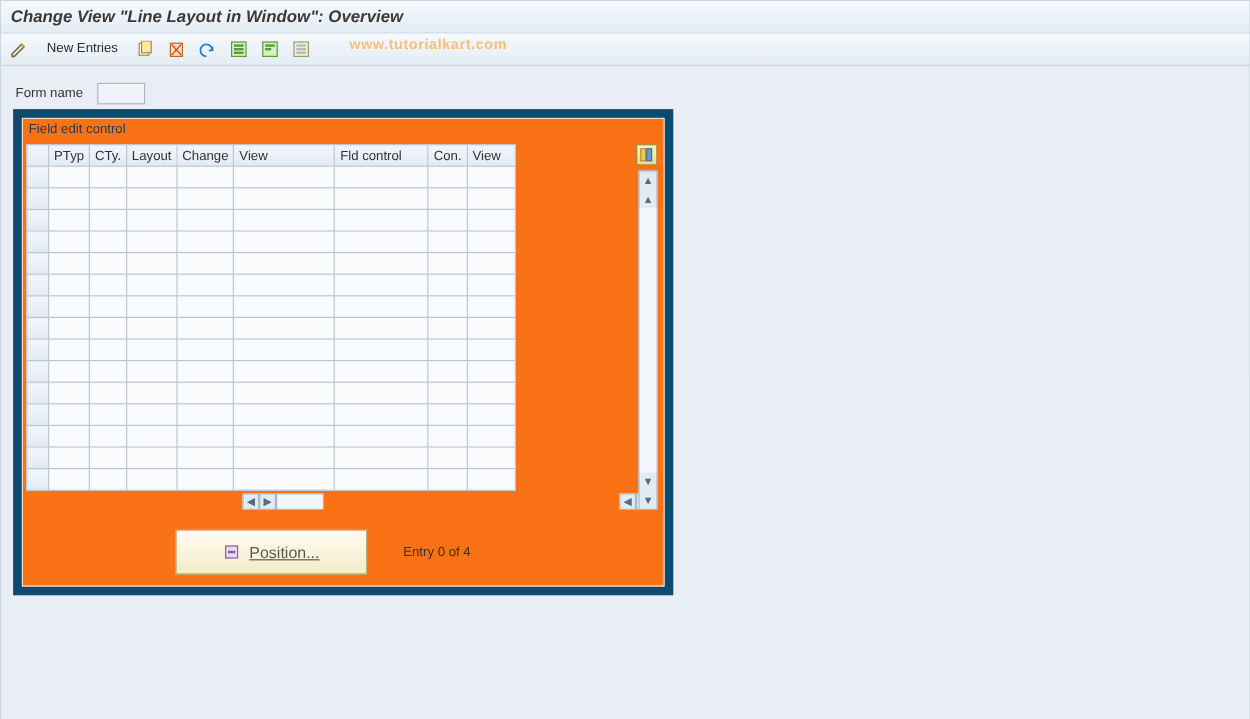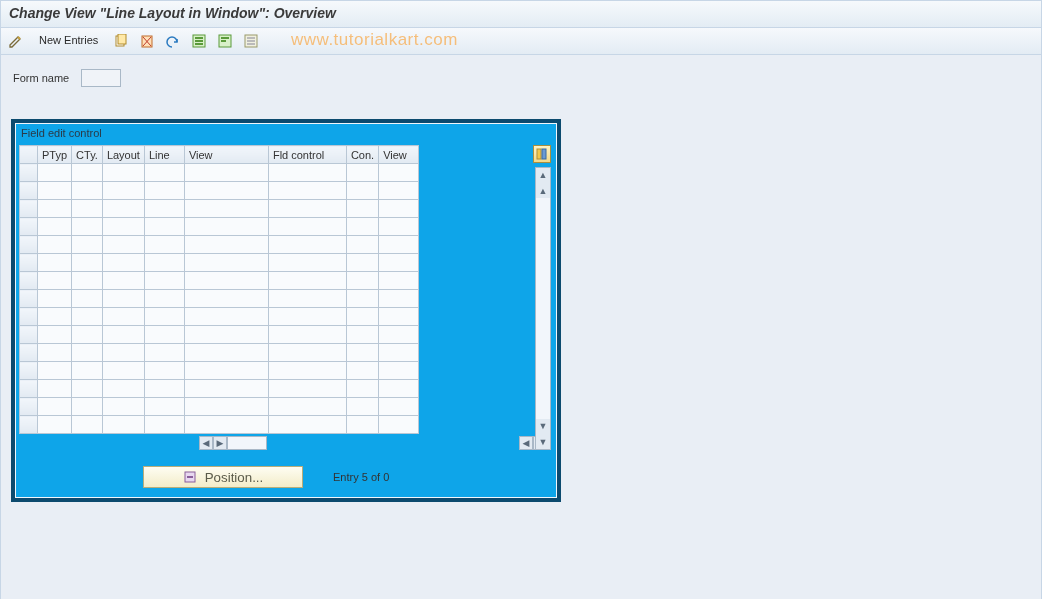--- a/index.html
+++ b/index.html
@@ -38,46 +38,46 @@
     color: #2a2a2a;
   }
   .icon-btn {
     width: 18px; height: 18px;
     display: inline-flex; align-items: center; justify-content: center;
     cursor: pointer;
   }
   .watermark {
     position: absolute;
     left: 290px; top: 2px;
-    font-size: 17px;
-    font-weight: normal;
+    font-size: 12px;
+    font-weight: bold;
     color: #f7b565;
     opacity: 0.85;
     letter-spacing: 0.5px;
     pointer-events: none;
   }
   .content {
     padding: 10px 10px 150px 10px;
     background: #e9eef5;
   }
   .form-row {
     display: flex;
     align-items: center;
     gap: 12px;
-    margin: 4px 0 32px 2px;
+    margin: 4px 0 4px 2px;
   }
   .form-row input[type="text"] {
     width: 40px; height: 18px;
     background: #f0f3f8;
     border: 1px solid #a9b8c7;
   }
   .panel {
     width: 550px;
-    border: 4px solid #0c4a6e;
-    background: #0ea5e9;
+    border: 7px solid #0c4a6e;
+    background: #f97316;
     padding: 0;
     box-shadow: inset 0 0 0 1px #f1f6fb;
   }
   .panel-title {
     padding: 4px 6px 6px 6px;
     color: #2b3a48;
   }
   .grid-wrap {
     position: relative;
     padding: 0 4px 4px 4px;
@@ -164,26 +164,27 @@
   }
   .footer-row {
     display: flex;
     align-items: center;
     padding: 12px 8px 10px 8px;
     gap: 30px;
   }
   .position-btn {
     margin-left: 120px;
     width: 160px;
-    height: 22px;
+    height: 38px;
     background: linear-gradient(#fefdf2, #f3ecc9);
     border: 1px solid #b8ad7a;
     display: flex; align-items: center; justify-content: center; gap: 8px;
     color: #5b5b4a;
     cursor: pointer;
+    text-decoration: underline;
   }
   .position-btn .pic {
     width:14px;height:14px;
     display:inline-flex;align-items:center;justify-content:center;
     color:#8a5f9a;
   }
   .entry-text { color:#333; }
   
   svg { display:block; }
 </style>
@@ -273,21 +274,21 @@
             <col style="width:78px">
             <col style="width:32px">
             <col style="width:40px">
           </colgroup>
           <thead>
             <tr id="grid-header-row">
               <th class="rowsel"></th>
             <th>PTyp</th>
                 <th>CTy.</th>
                 <th>Layout</th>
-                <th>Line</th>
+                <th>Change</th>
                 <th>View</th>
                 <th>Fld control</th>
                 <th>Con.</th>
                 <th>View</th>
               </tr>
           </thead>
           <tbody id="grid-body">
               <tr>
                 <td class="rowsel"></td>
                 <td></td>
@@ -494,18 +495,18 @@
       <div class="footer-row">
         <button class="position-btn">
           <span class="pic">
             <svg width="12" height="12">
                 <rect x="1" y="1" width="10" height="10" fill="#e8d8f0" stroke="#8a5f9a"></rect>
                 <rect x="3" y="5" width="6" height="2" fill="#8a5f9a"></rect>
               </svg>
           </span>
           <span>Position...</span>
         </button>
-        <span class="entry-text">Entry 5 of 0</span>
+        <span class="entry-text">Entry 0 of 4</span>
       </div>
     </div>
 
   </div>
 </div>
 
 </body></html>

